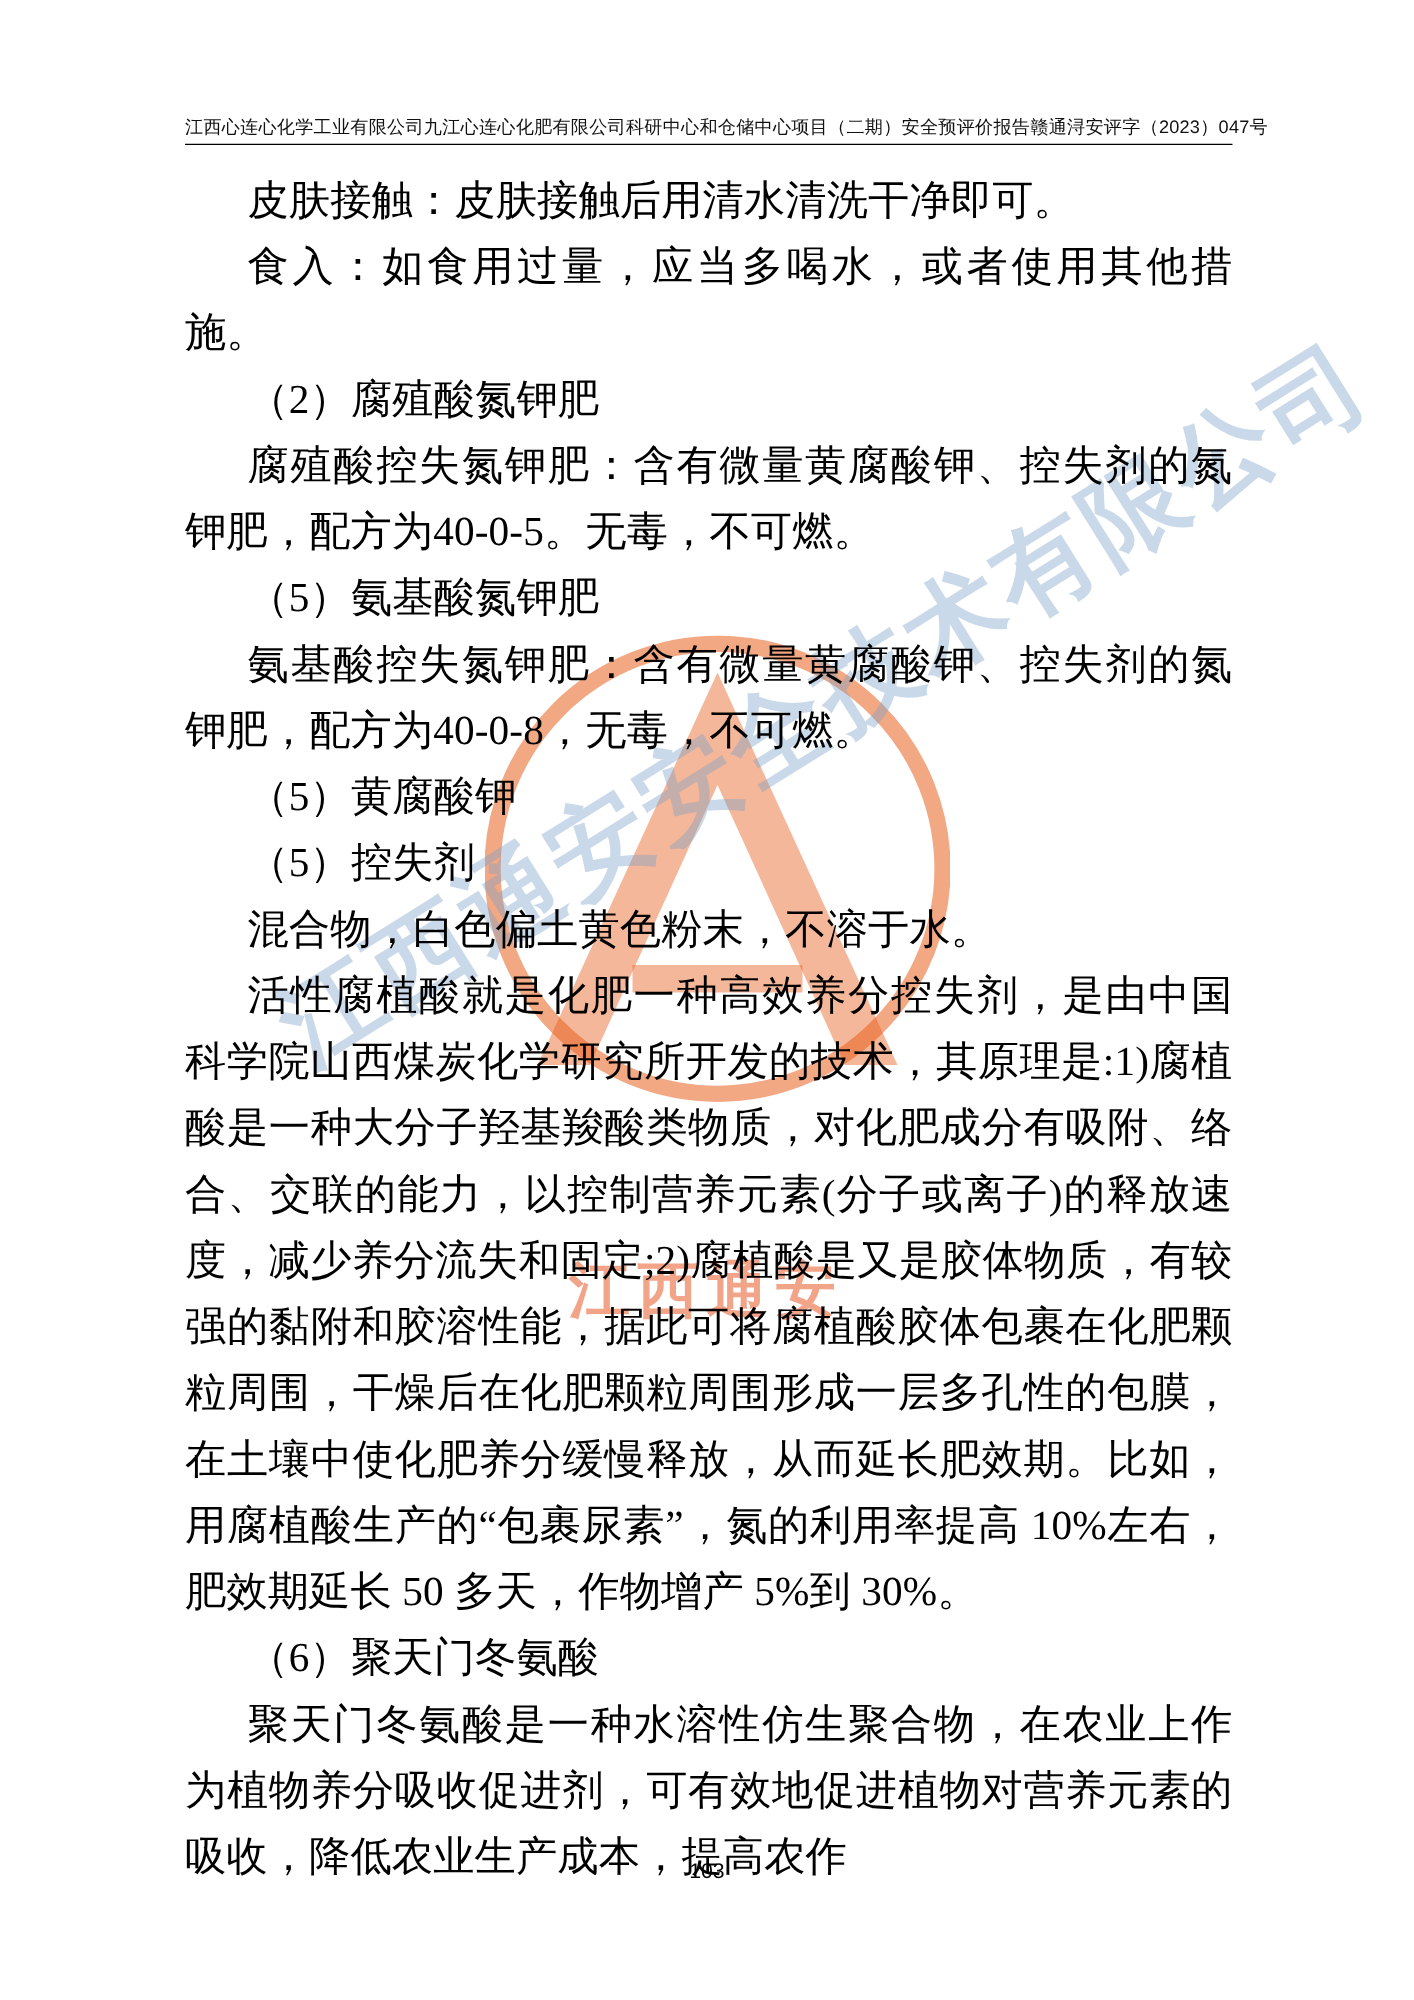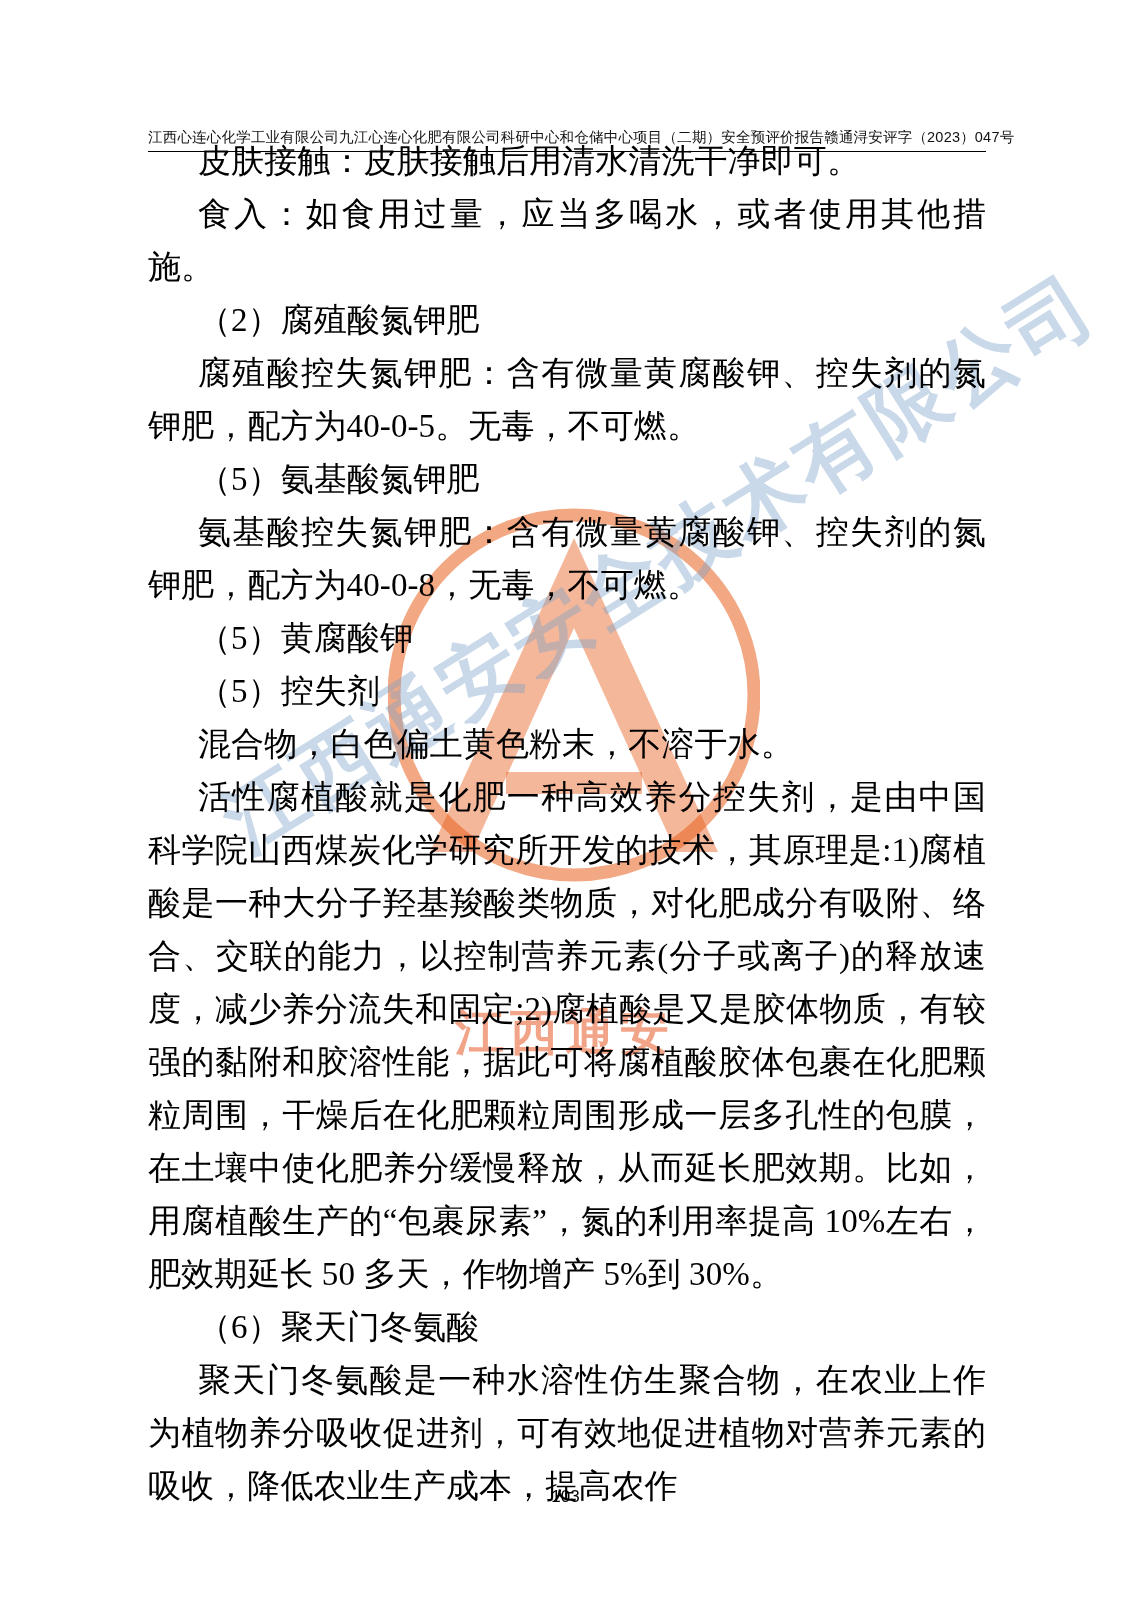--- a/index.html
+++ b/index.html
@@ -76,21 +76,20 @@
     z-index: 3;
   }
   .header-row {
     display: flex;
     align-items: flex-end;
     justify-content: space-between;
     font-size: 14.5px;
     font-family: "Liberation Sans", sans-serif;
     color: #111;
     letter-spacing: 0.2px;
-    margin-top: 36px;
   }
   .header-left { white-space: nowrap; }
   .header-right { white-space: nowrap; font-weight: normal; }
   .header-rule {
     margin-top: 4px;
     border-bottom: 1.3px solid #000;
     width: 100%;
   }
 
   

